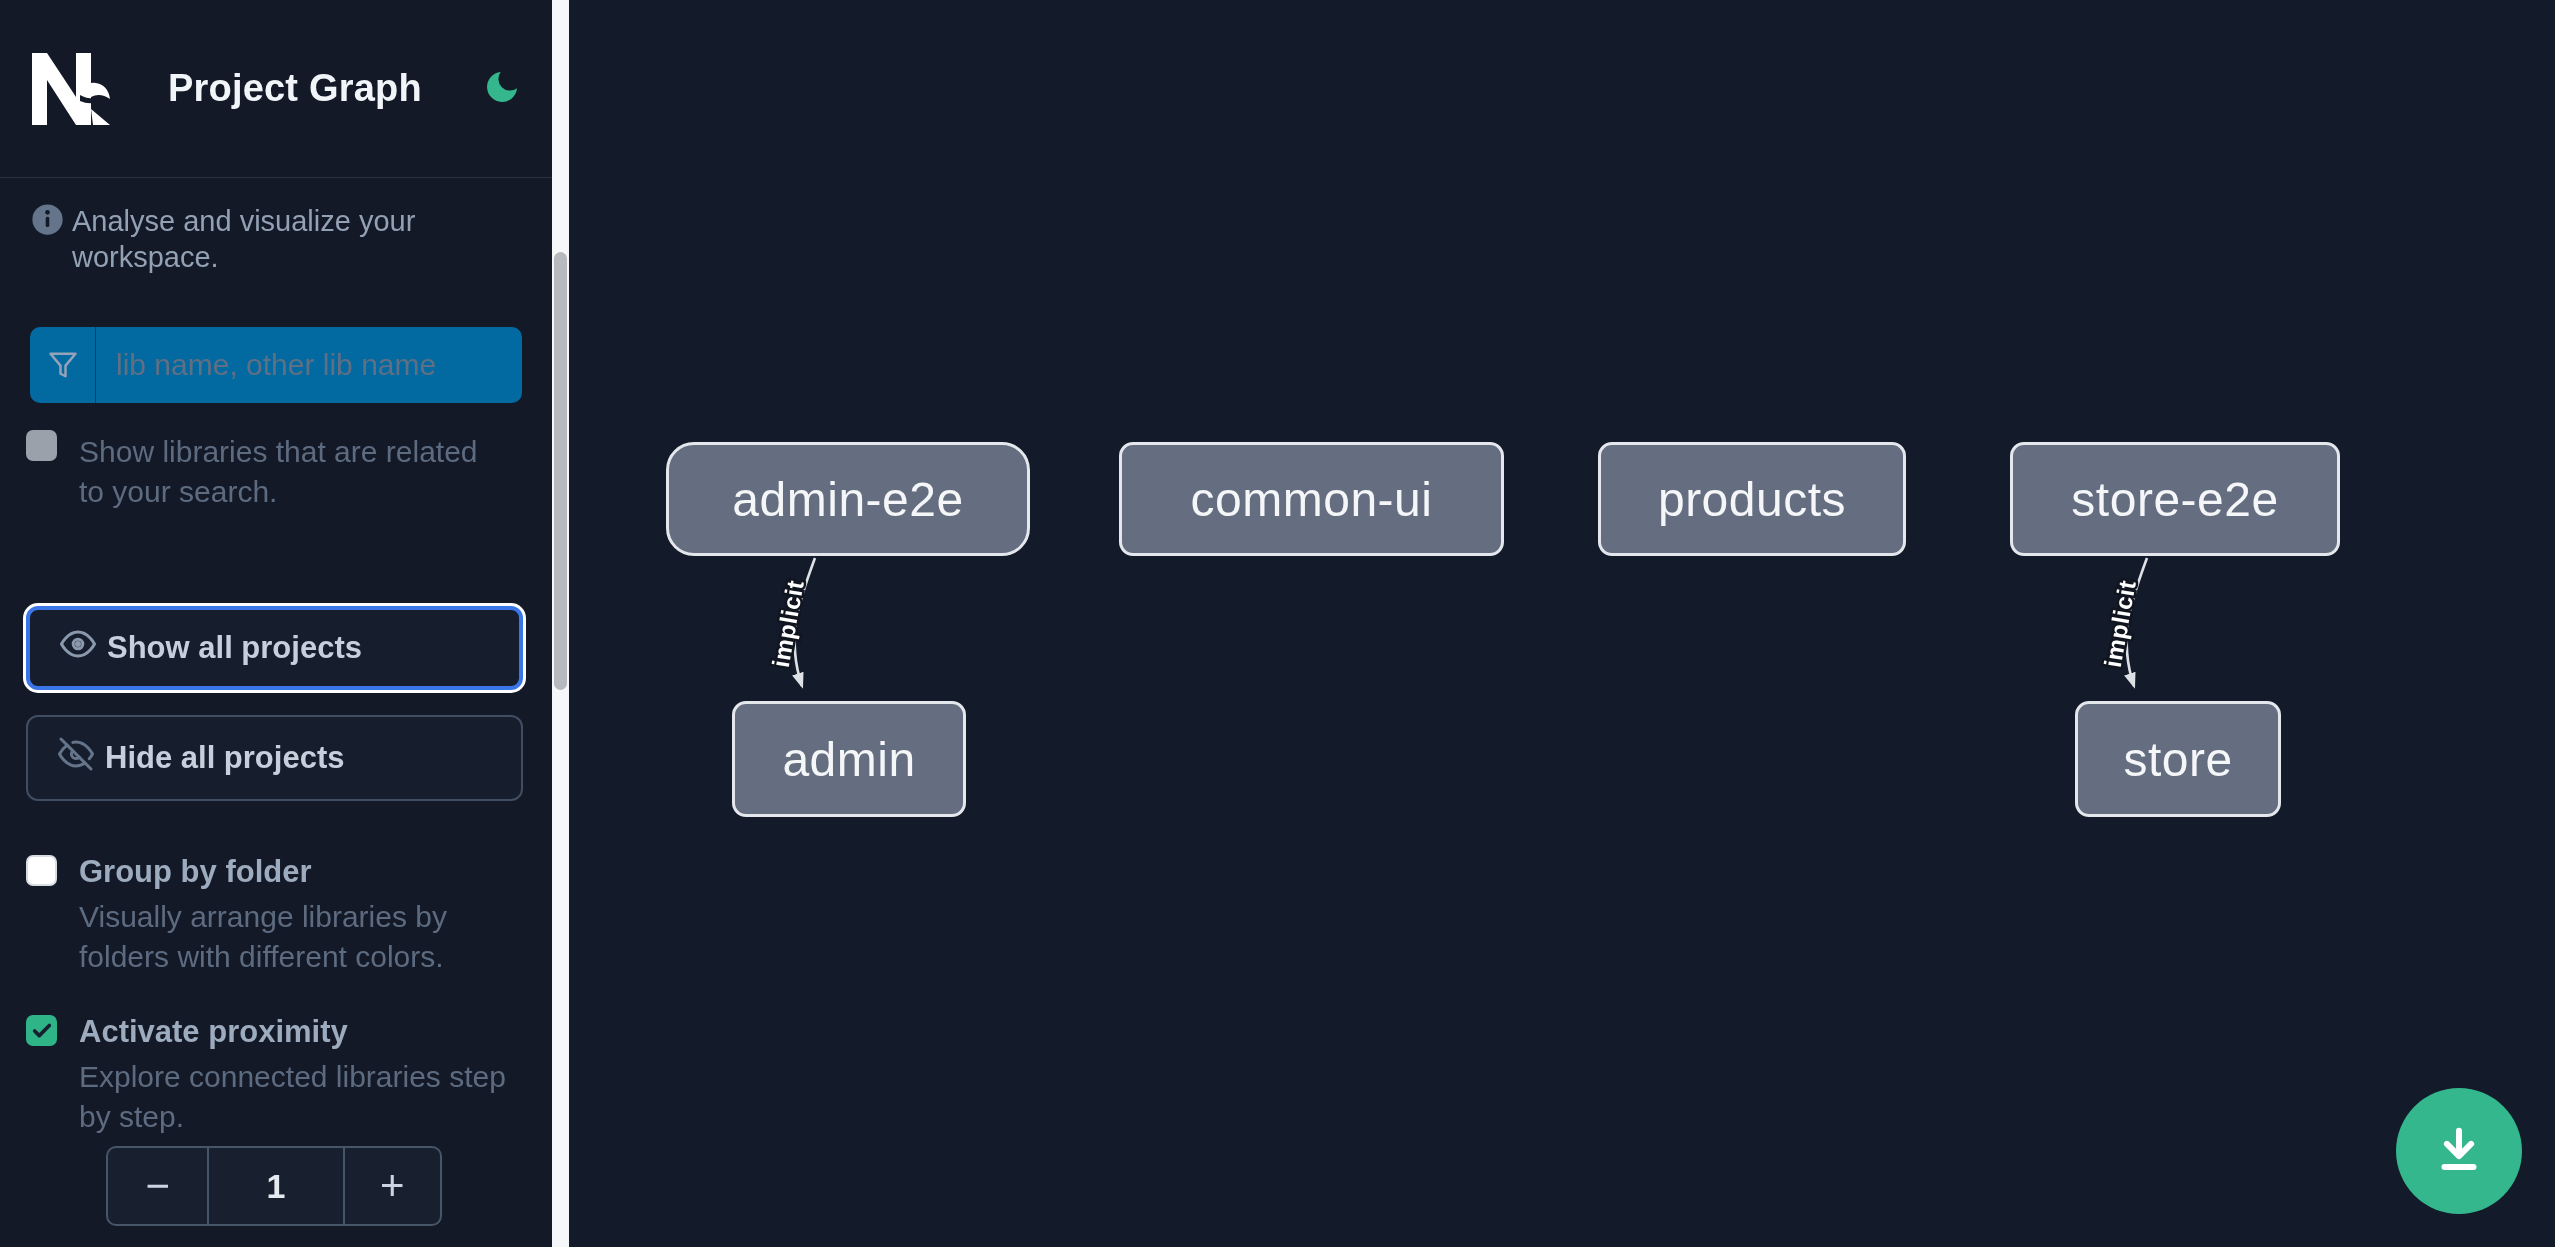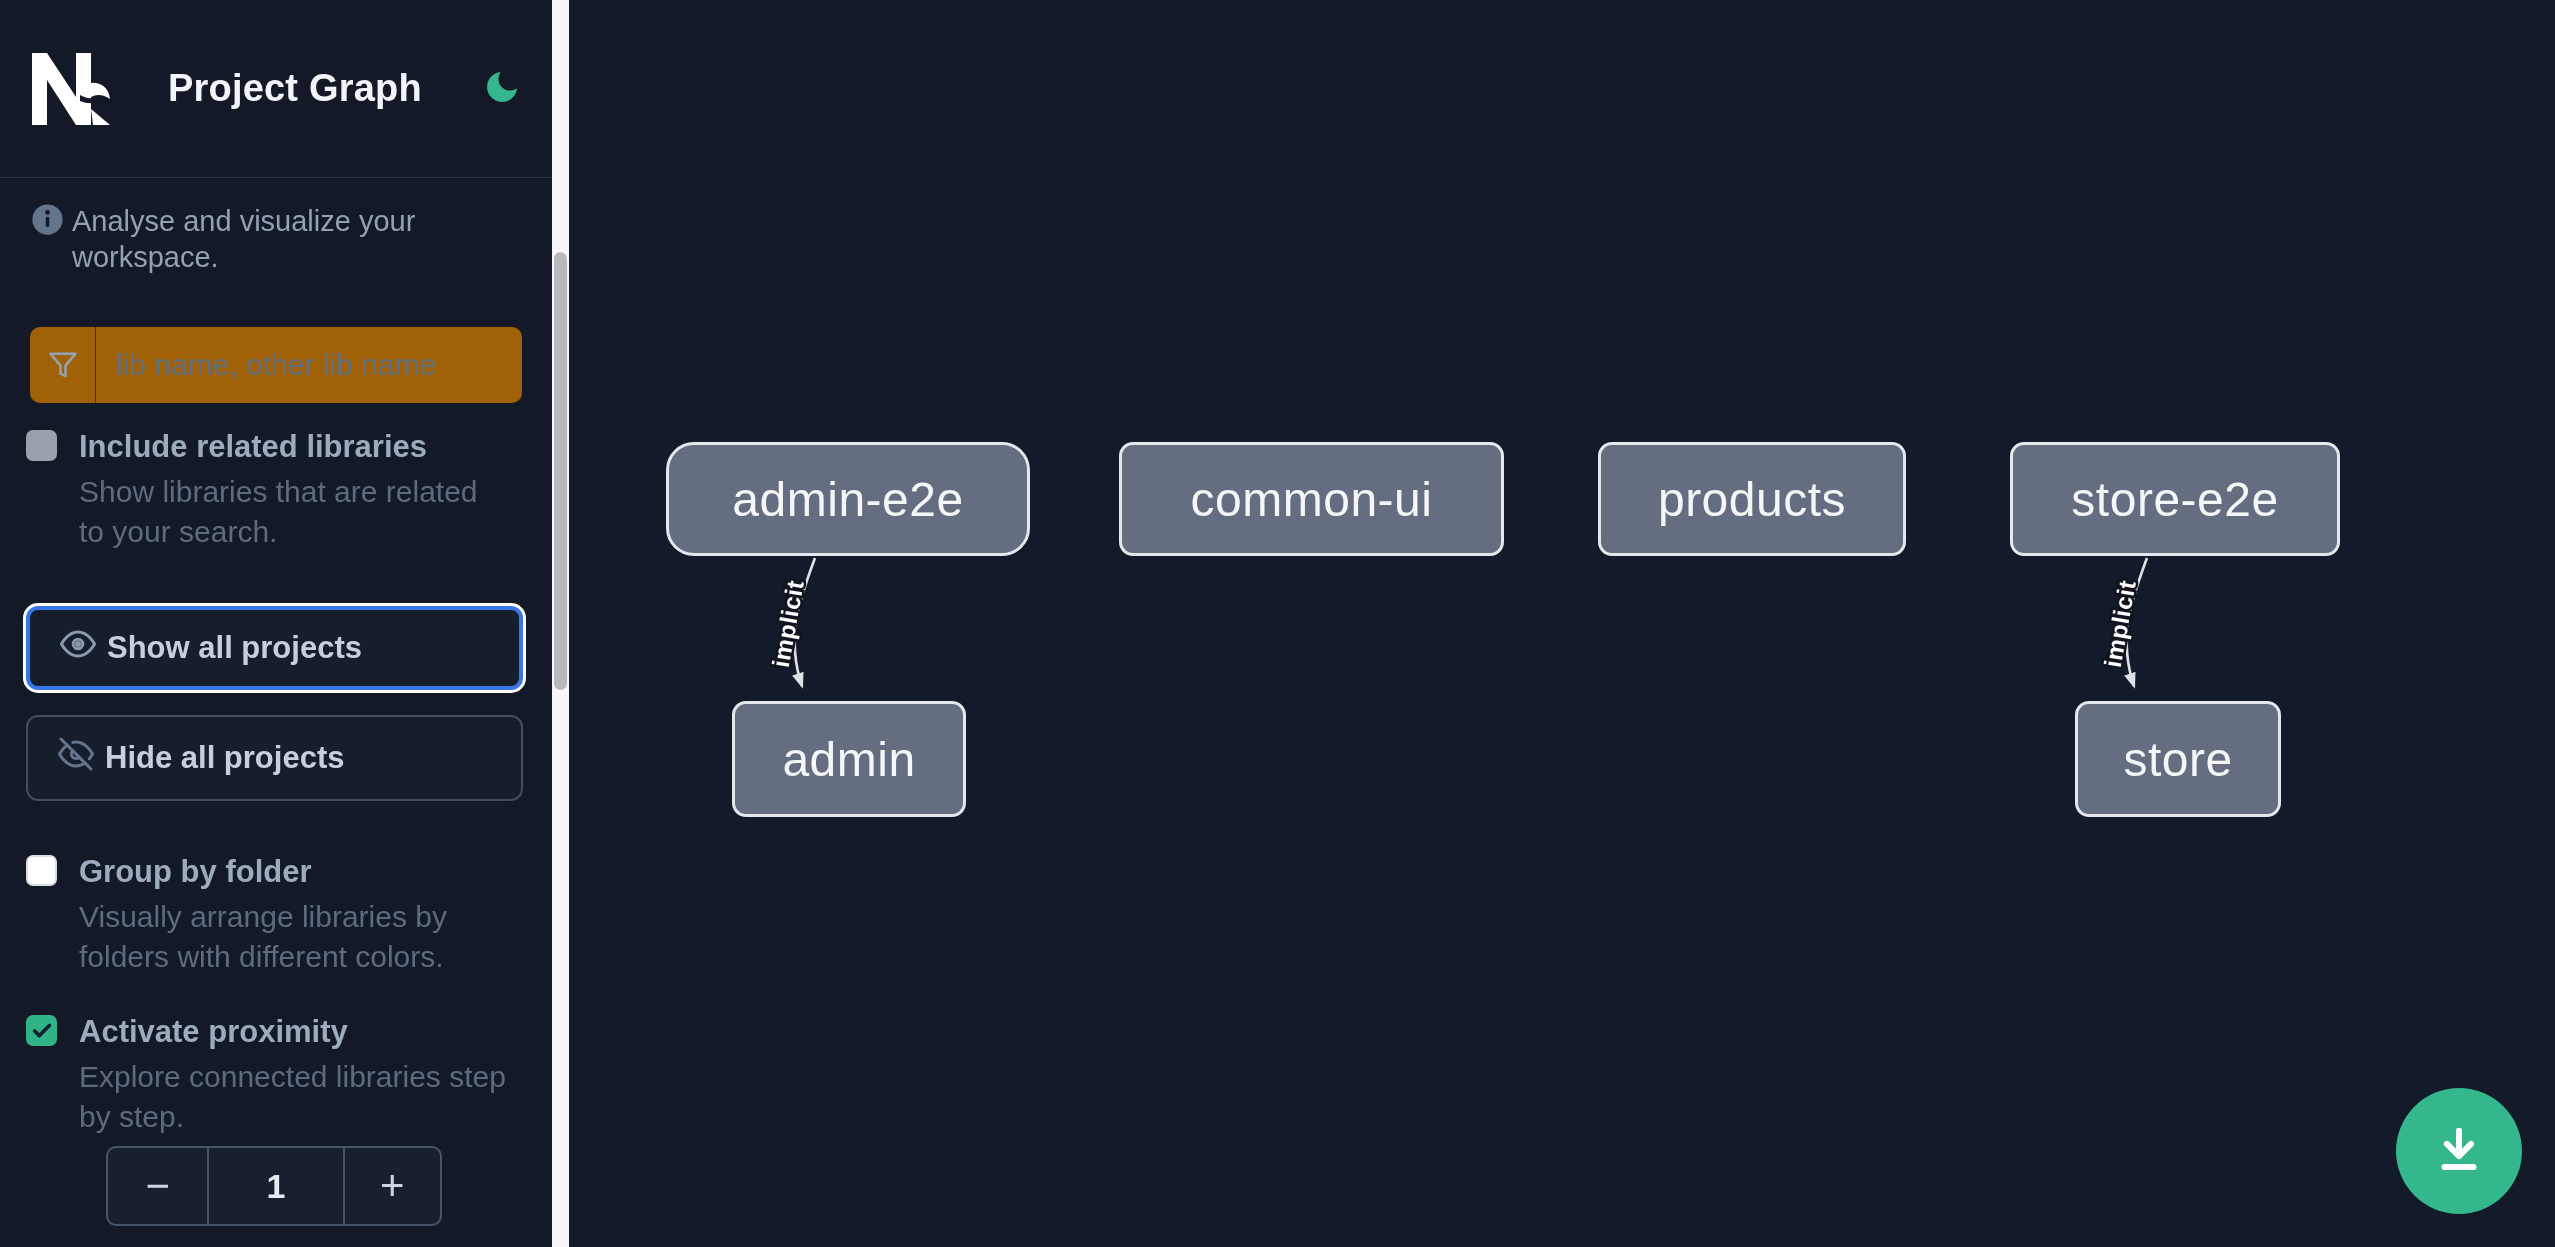--- a/index.html
+++ b/index.html
@@ -14,21 +14,21 @@
     border-bottom:1px solid #2a3242; display:flex; align-items:center; padding:0 28px; }
   .logo { width:84px; height:76px; display:flex; align-items:center; }
   .sb-title { color:#f1f5f9; font-size:38px; font-weight:700; margin-left:56px; letter-spacing:.2px; }
   .theme-btn { margin-left:auto; background:none; border:none; cursor:pointer; width:44px; height:44px;
     display:flex; align-items:center; justify-content:center; }
 
   .info-row { position:absolute; left:31px; top:203px; display:flex; align-items:flex-start; gap:8px; }
   .info-row .txt { color:#93a1b5; font-size:29px; line-height:36px; padding-top:0px; }
 
   .search { position:absolute; left:30px; top:327px; width:492px; height:76px;
-    background:#a16207; border-radius:10px; display:flex; align-items:stretch; overflow:hidden; }
+    background:#0369a1; border-radius:10px; display:flex; align-items:stretch; overflow:hidden; }
   .search .funnel { width:66px; display:flex; align-items:center; justify-content:center;
     border-right:1px solid #2b3447; }
   .search input { flex:1; background:transparent; border:none; outline:none;
     color:#cbd5e1; font-size:30px; padding:0 20px; font-family:inherit; }
   .search input::placeholder { color:#5f7084; }
 
   .toggle { position:absolute; left:26px; width:500px; display:flex; gap:22px; }
   .cb { width:31px; height:31px; border-radius:7px; flex:0 0 auto; margin-top:3px;
     display:flex; align-items:center; justify-content:center; }
   .cb-gray  { background:#9aa1ab; }
@@ -117,21 +117,20 @@
       <svg width="30" height="30" viewBox="0 0 24 24" fill="none" stroke="#94a3b8" stroke-width="2" stroke-linejoin="round" stroke-linecap="round">
         <polygon points="22 3 2 3 10 12.46 10 19 14 21 14 12.46 22 3"></polygon>
       </svg>
     </span>
     <input type="text" placeholder="lib name, other lib name" style="">
   </div>
 
   <div class="toggle" style="top:427px">
     <span class="cb cb-gray"></span>
     <span>
-      <div class="t-label">Include related libraries</div>
       <div class="t-desc" style="width:400px">Show libraries that are related to your search.</div>
     </span>
   </div>
 
   <button class="sb-btn focused">
     <span>
       <svg width="36" height="36" viewBox="0 0 24 24" fill="none" stroke="#8b99ad" stroke-width="2" stroke-linecap="round" stroke-linejoin="round">
         <path d="M1 12s4-8 11-8 11 8 11 8-4 8-11 8-11-8-11-8z"></path>
         <circle cx="12" cy="12" r="3.2"></circle>
         <circle cx="12" cy="12" r="1" fill="#8b99ad"></circle>

